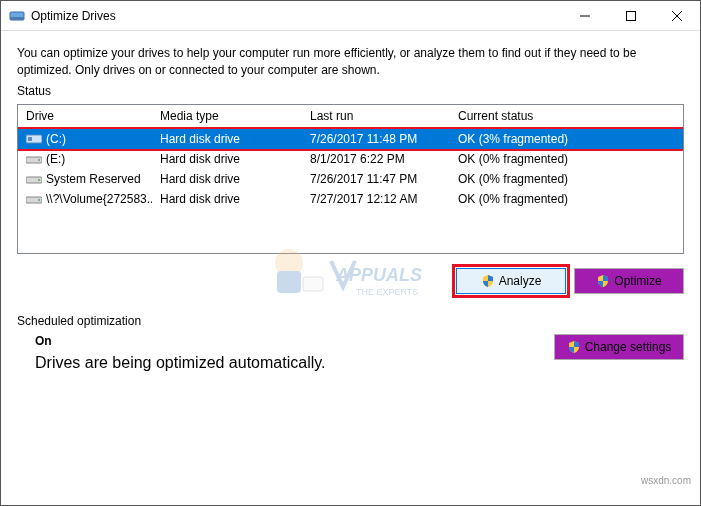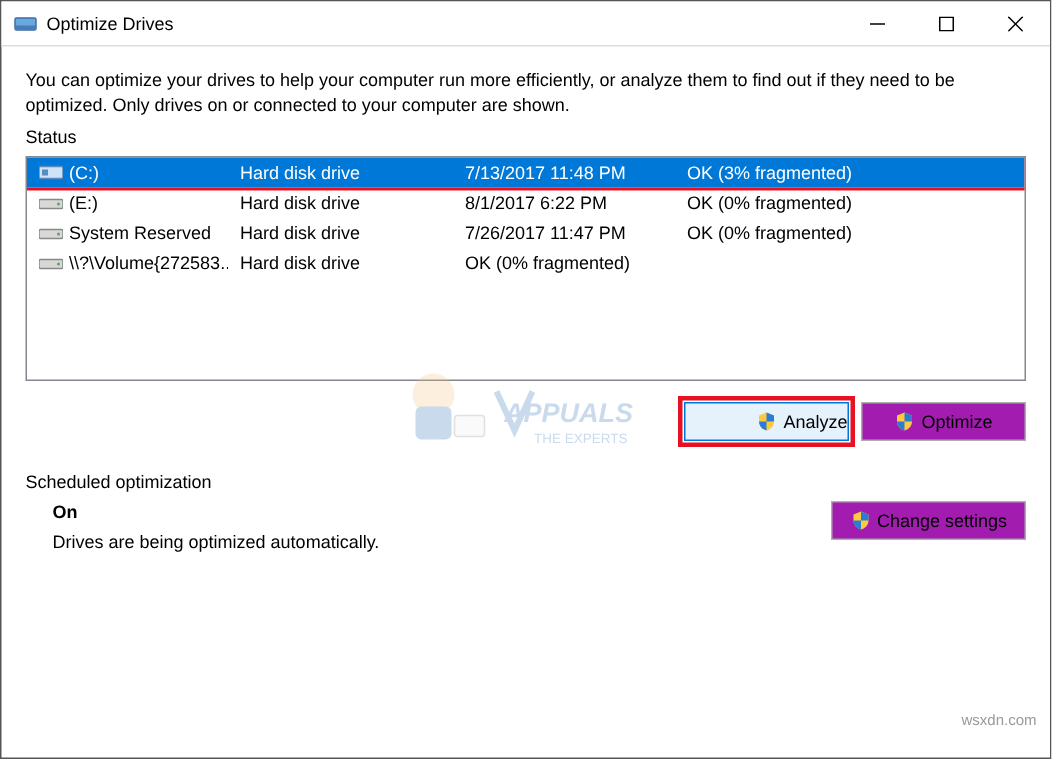--- a/index.html
+++ b/index.html
@@ -21,28 +21,28 @@
     .col-lastrun { width: 148px; }
     .col-status { flex: 1; }
     .listbody { }
     .listrow { display: flex; height: 20px; align-items: center; font-size: 12px; }
     .listrow.selected { background: #0078d7; color: #fff; outline: 2px solid #e81123; outline-offset: 0; position: relative; z-index: 1; }
     .listcell { padding: 0 8px; display: flex; align-items: center; overflow: hidden; white-space: nowrap; }
     .drive-icon { width: 16px; height: 12px; margin-right: 4px; flex-shrink: 0; }
     .watermark { position: absolute; left: 260px; top: 210px; width: 180px; height: 70px; opacity: 0.28; pointer-events: none; z-index: 0; }
     .action-row { display: flex; justify-content: flex-end; gap: 8px; margin-top: 14px; margin-bottom: 20px; }
     .btn { min-width: 110px; height: 26px; border: 1px solid #adadad; background: #a21caf; font-family: inherit; font-size: 12px; cursor: pointer; display: inline-flex; align-items: center; justify-content: center; gap: 4px; }
-    .btn.highlight { outline: 3px solid #e81123; outline-offset: 1px; justify-content: flex-end; }
+    .btn.highlight { outline: 3px solid #e81123; outline-offset: 1px; }
     .btn.focus { border: 1px solid #0078d7; background: #e5f1fb; }
     .shield-icon { width: 14px; height: 14px; }
     .sched-section { }
     .sched-body { padding-left: 18px; margin-top: 2px; display: flex; }
     .sched-text { flex: 1; }
     .sched-on { font-weight: bold; font-size: 12px; margin-bottom: 6px; }
-    .sched-line { font-size: 12px; margin-bottom: 4px; }
+    .sched-line { font-size: 16px; margin-bottom: 4px; }
     .footer { border-top: 1px solid #ddd; padding: 10px 16px; display: flex; justify-content: flex-end; background: #f0f0f0; }
     .attrib { position: absolute; bottom: 20px; right: 10px; font-size: 10px; color: #999; }
   </style>
 </head>
 <body>
 
 <div class="window">
   <div class="titlebar">
     <span class="titlebar-icon">
       <svg viewBox="0 0 16 16">
@@ -70,31 +70,37 @@
       </div>
     </div>
   </div>
 
   <div class="content">
     <div class="intro">You can optimize your drives to help your computer run more efficiently, or analyze them to find out if they need to be optimized. Only drives on or connected to your computer are shown.</div>
 
     <div class="section-label">Status</div>
 
     <div class="listview">
+      <div class="listheader">
+        <div class="listheader-col col-drive">Drive</div>
+        <div class="listheader-col col-media">Media type</div>
+        <div class="listheader-col col-lastrun">Last run</div>
+        <div class="listheader-col col-status">Current status</div>
+      </div>
       <div class="listbody">
         <div class="listrow selected">
           <div class="listcell col-drive">
             <span class="drive-icon"><svg viewBox="0 0 16 12">
                   <rect x="0" y="2" width="16" height="8" rx="1" fill="#cde3f8" stroke="#5a8ac0"></rect>
                   <rect x="2" y="4" width="4" height="4" fill="#5a8ac0"></rect>
                 </svg></span>
             <span>(C:)</span>
           </div>
           <div class="listcell col-media">Hard disk drive</div>
-          <div class="listcell col-lastrun">7/13/2017 11:48 PM</div>
+          <div class="listcell col-lastrun">7/26/2017 11:48 PM</div>
           <div class="listcell col-status">OK (3% fragmented)</div>
         </div>
         <div class="listrow">
           <div class="listcell col-drive">
             <span class="drive-icon"><svg viewBox="0 0 16 12">
                   <rect x="0" y="4" width="16" height="6" rx="1" fill="#d8d8d8" stroke="#888"></rect>
                   <circle cx="13" cy="7" r="1" fill="#5a5"></circle>
                 </svg></span>
             <span>(E:)</span>
           </div>
@@ -116,20 +122,21 @@
         </div>
         <div class="listrow">
           <div class="listcell col-drive">
             <span class="drive-icon"><svg viewBox="0 0 16 12">
                   <rect x="0" y="4" width="16" height="6" rx="1" fill="#d8d8d8" stroke="#888"></rect>
                   <circle cx="13" cy="7" r="1" fill="#5a5"></circle>
                 </svg></span>
             <span>\\?\Volume{272583...</span>
           </div>
           <div class="listcell col-media">Hard disk drive</div>
+          <div class="listcell col-lastrun">7/27/2017 12:12 AM</div>
           <div class="listcell col-status">OK (0% fragmented)</div>
         </div>
       </div>
     </div>
 
     <svg class="watermark" viewBox="0 0 180 70">
       <g opacity="0.9">
         <circle cx="28" cy="22" r="14" fill="#f2c078"></circle>
         <rect x="16" y="30" width="24" height="22" rx="4" fill="#2a6db5"></rect>
         <rect x="42" y="36" width="20" height="14" rx="2" fill="#e8e8e8" stroke="#888"></rect>

